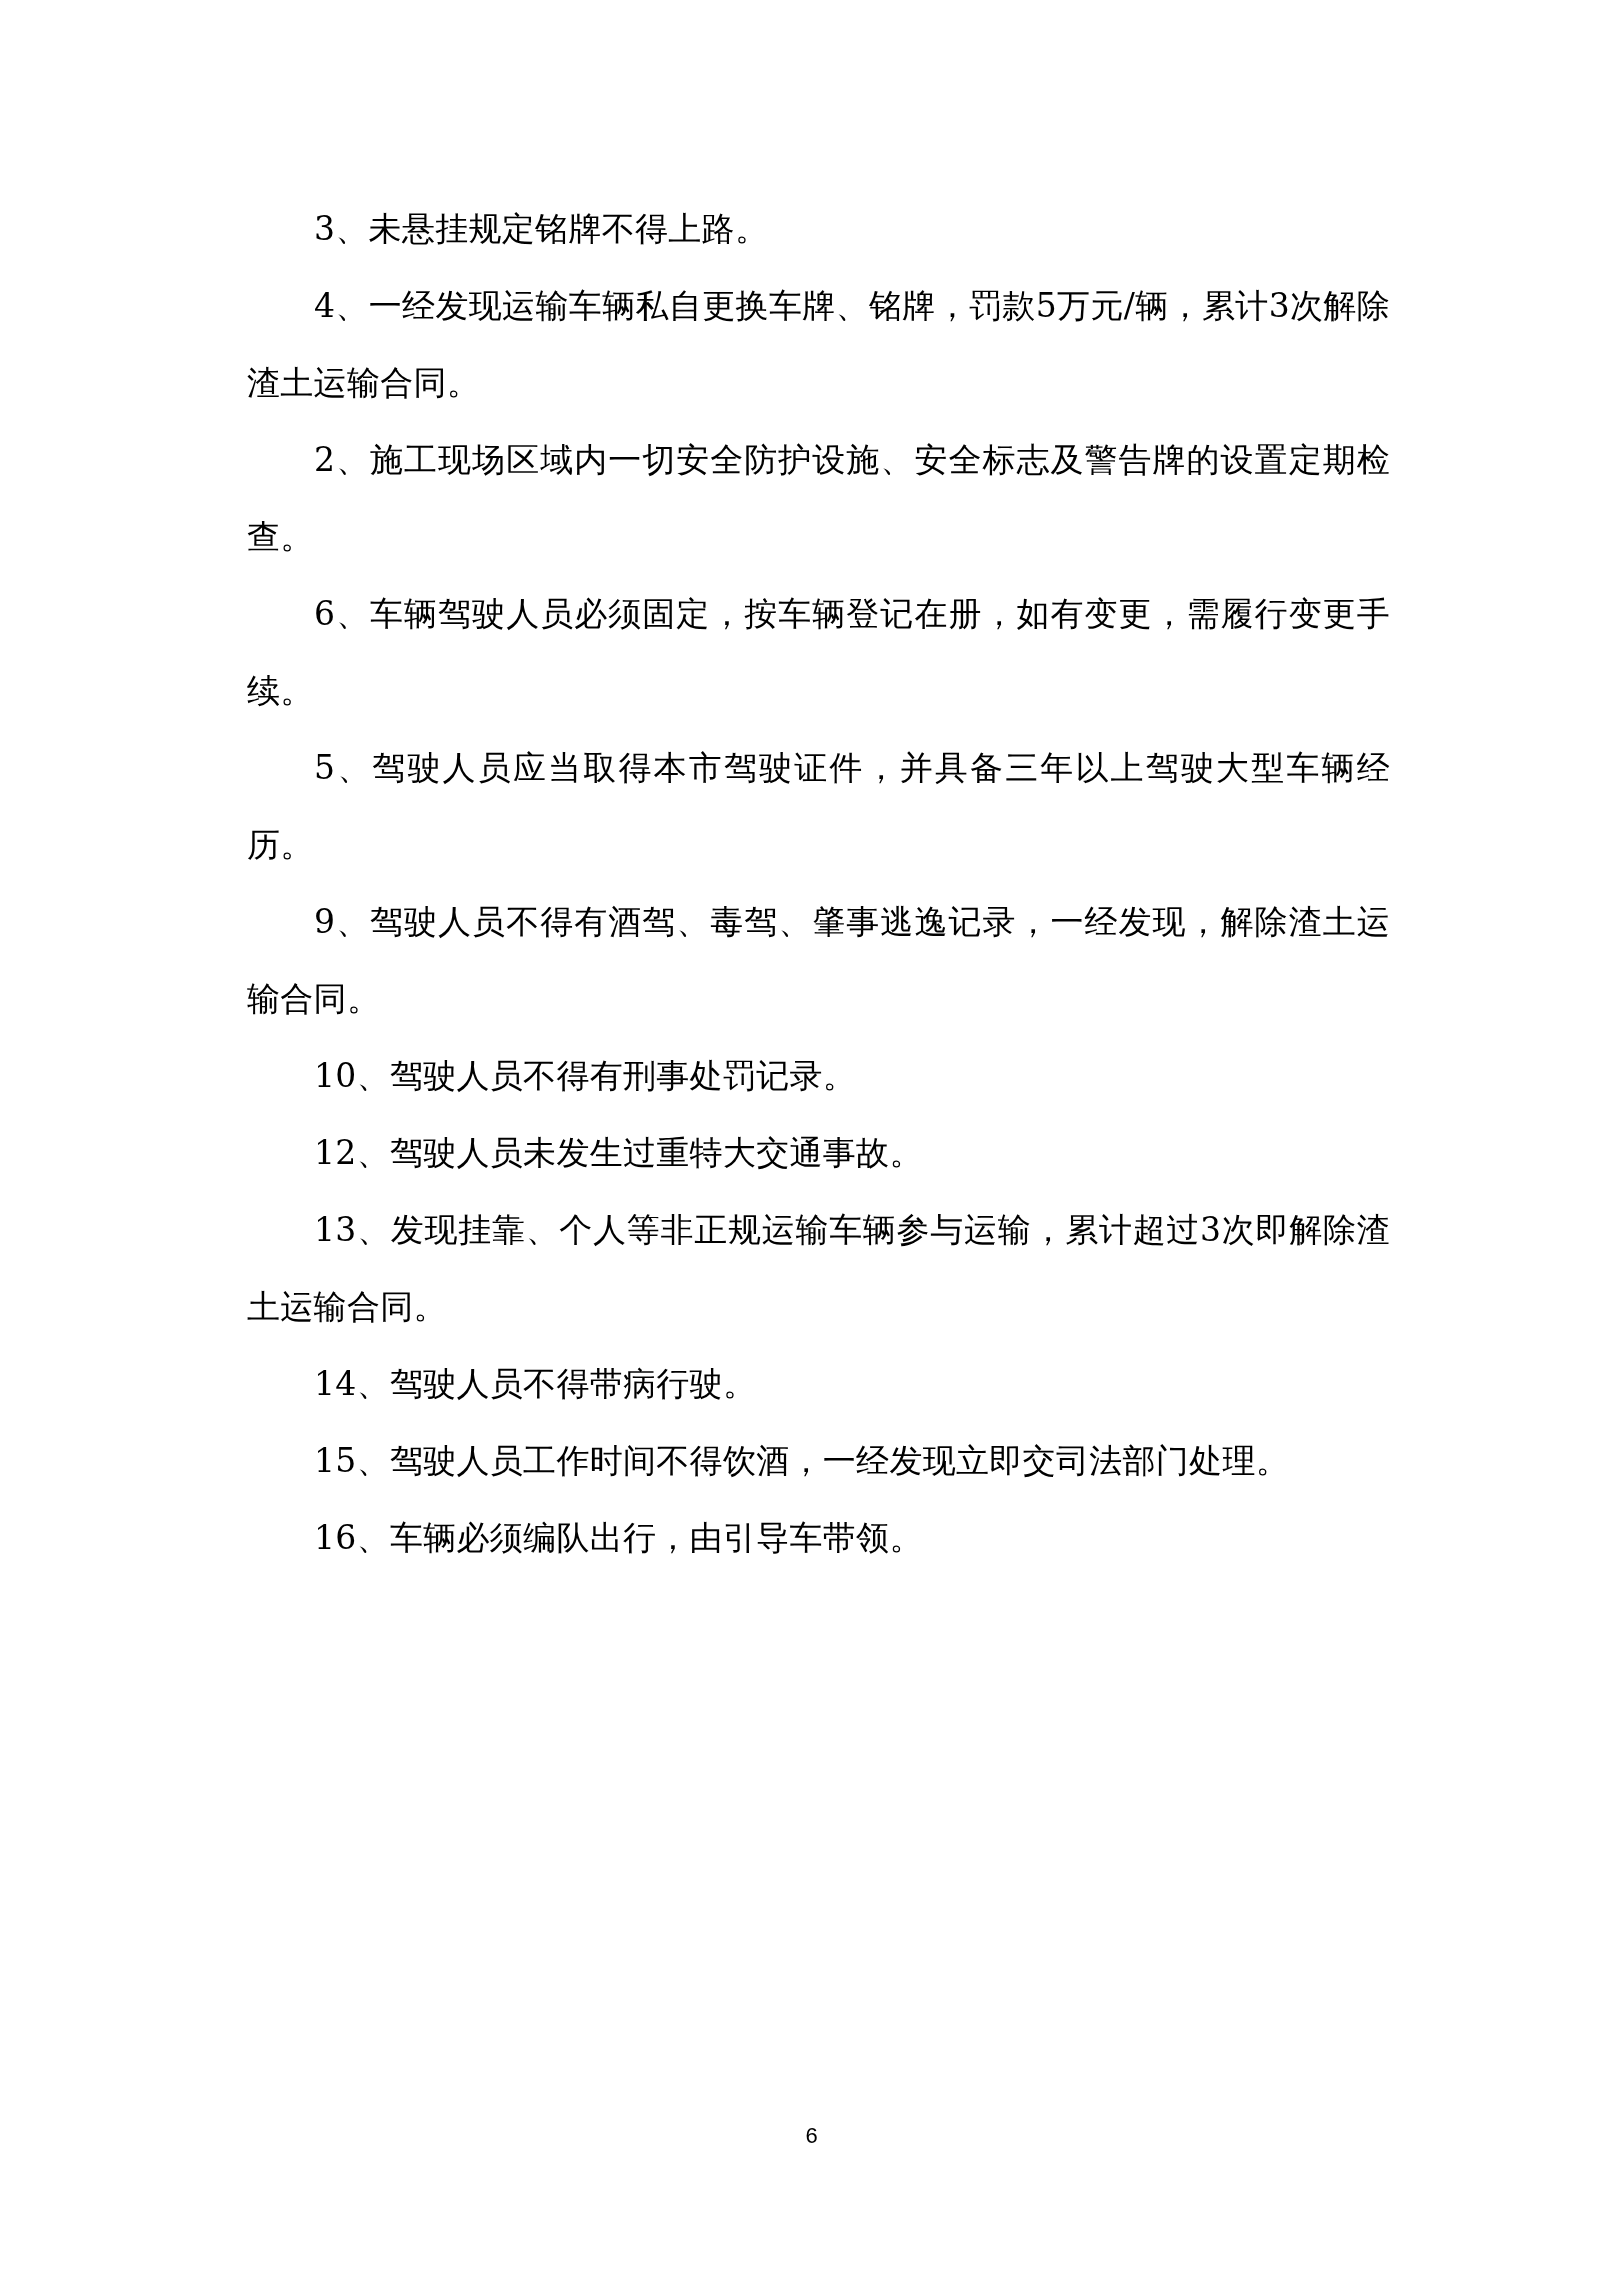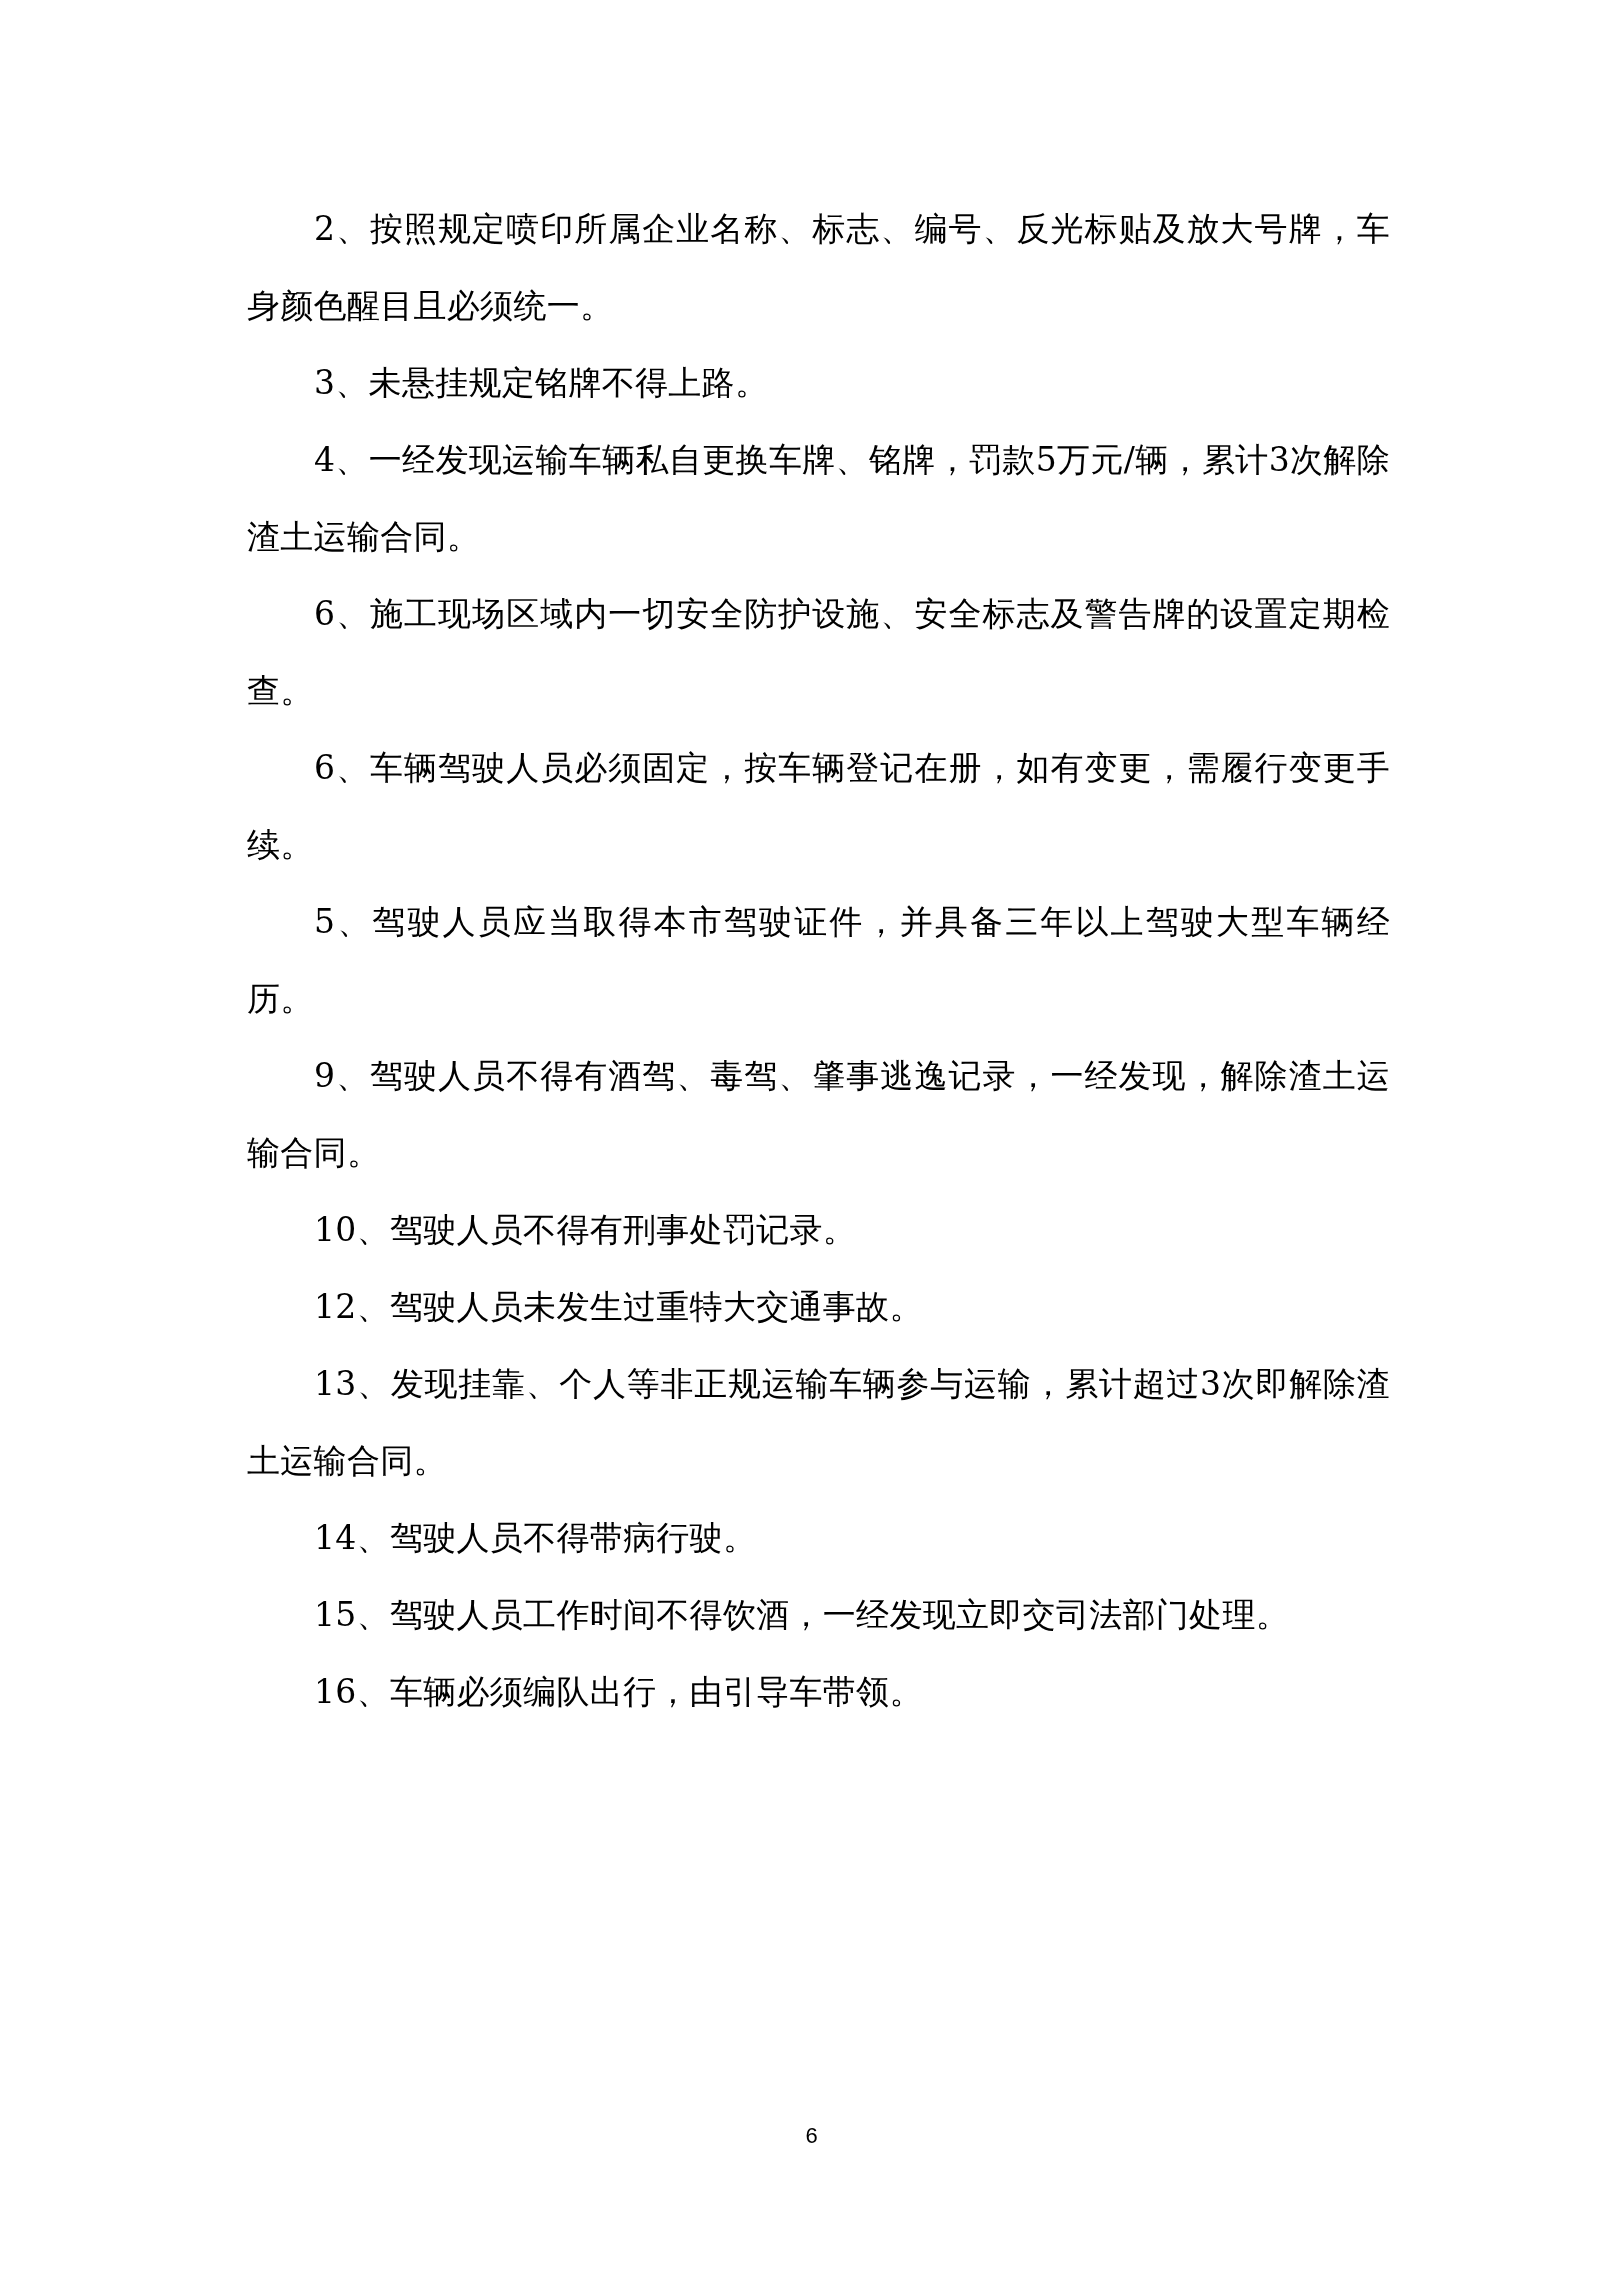--- a/index.html
+++ b/index.html
@@ -38,24 +38,23 @@
       text-align: center;
       font-family: "Liberation Sans", sans-serif;
       font-size: 22px;
       line-height: 26px;
     }
   </style>
 </head>
 <body>
 
 <div class="page">
-  <p class="para">2、按照规定喷印所属企业名称、标志、编号、反光标贴及放大号牌，车身颜色醒目且必须统一。</p>
   <p class="para">3、未悬挂规定铭牌不得上路。</p>
   <p class="para">4、一经发现运输车辆私自更换车牌、铭牌，罚款5万元/辆，累计3次解除渣土运输合同。</p>
-  <p class="para">6、施工现场区域内一切安全防护设施、安全标志及警告牌的设置定期检查。</p>
+  <p class="para">2、施工现场区域内一切安全防护设施、安全标志及警告牌的设置定期检查。</p>
   <p class="para">6、车辆驾驶人员必须固定，按车辆登记在册，如有变更，需履行变更手续。</p>
   <p class="para">5、驾驶人员应当取得本市驾驶证件，并具备三年以上驾驶大型车辆经历。</p>
   <p class="para">9、驾驶人员不得有酒驾、毒驾、肇事逃逸记录，一经发现，解除渣土运输合同。</p>
   <p class="para">10、驾驶人员不得有刑事处罚记录。</p>
   <p class="para">12、驾驶人员未发生过重特大交通事故。</p>
   <p class="para">13、发现挂靠、个人等非正规运输车辆参与运输，累计超过3次即解除渣土运输合同。</p>
   <p class="para">14、驾驶人员不得带病行驶。</p>
   <p class="para">15、驾驶人员工作时间不得饮酒，一经发现立即交司法部门处理。</p>
   <p class="para">16、车辆必须编队出行，由引导车带领。</p>
 </div>

